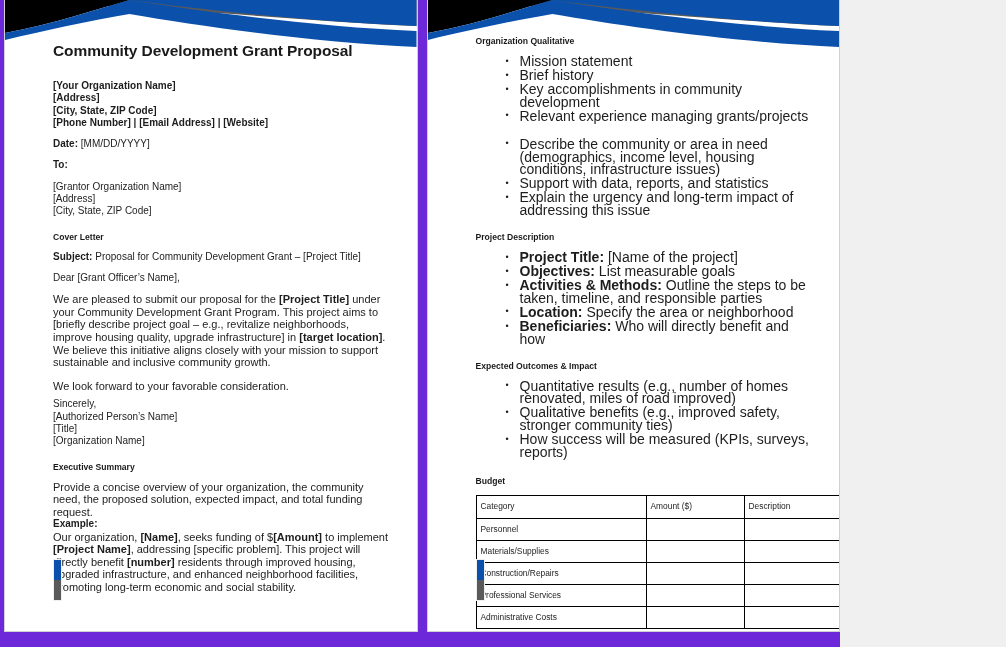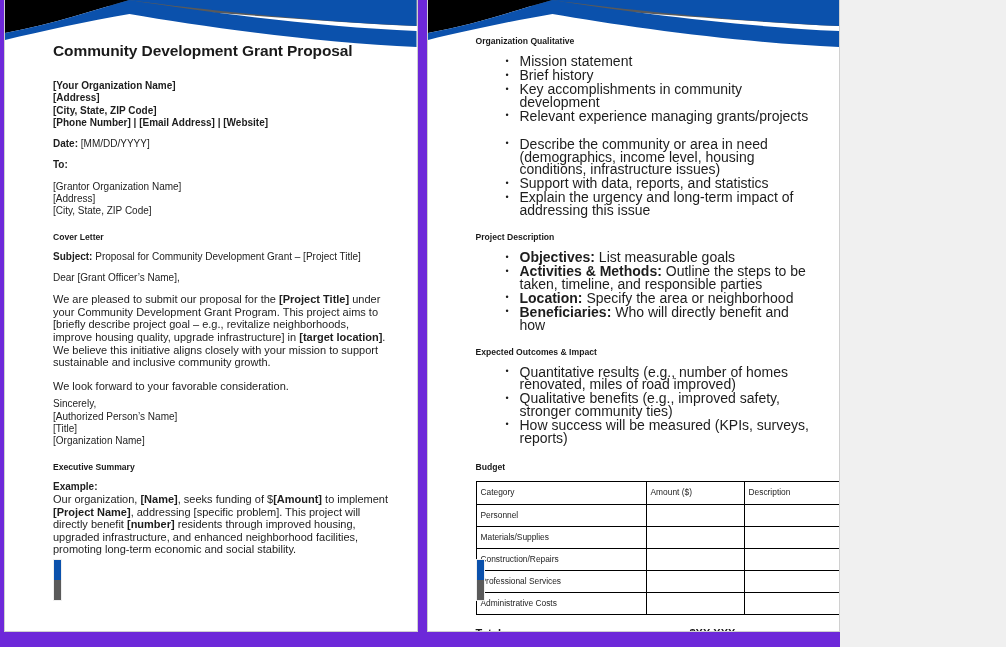--- a/index.html
+++ b/index.html
@@ -234,20 +234,21 @@
 
       <div>
         <div class="line">Sincerely,</div>
         <div class="line">[Authorized Person’s Name]</div>
         <div class="line">[Title]</div>
         <div class="line">[Organization Name]</div>
       </div>
 
       <div class="sec-head">Executive Summary</div>
 
+      <p class="para">Provide a concise overview of your organization, the community need, the proposed solution, expected impact, and total funding request.</p>
 
       <div class="line b">Example:</div>
 
       <p class="para"><span>Our organization, </span><b>[Name]</b><span>, seeks funding of $</span><b>[Amount]</b><span> to implement </span><b>[Project Name]</b><span>, addressing [specific problem]. This project will directly benefit </span><b>[number]</b><span> residents through improved housing, upgraded infrastructure, and enhanced neighborhood facilities, promoting long-term economic and social stability.</span></p>
 
     </div>
 
     <div class="footer-mark">
       <div class="fm-top"></div>
       <div class="fm-bot"></div>
@@ -281,20 +282,21 @@
       <ul class="bullets">
         <li>Describe the community or area in need (demographics, income level, housing conditions, infrastructure issues)</li>
         <li>Support with data, reports, and statistics</li>
         <li>Explain the urgency and long-term impact of addressing this issue</li>
       </ul>
 
       <div class="sp14"></div>
 
       <div class="sec-head">Project Description</div>
       <ul class="bullets">
+        <li><b>Project Title:</b><span> [Name of the project]</span></li>
         <li><b>Objectives:</b><span> List measurable goals</span></li>
         <li><b>Activities &amp; Methods:</b><span> Outline the steps to be taken, timeline, and responsible parties</span></li>
         <li><b>Location:</b><span> Specify the area or neighborhood</span></li>
         <li><b>Beneficiaries:</b><span> Who will directly benefit and how</span></li>
       </ul>
 
       <div class="sp14"></div>
 
       <div class="sec-head">Expected Outcomes &amp; Impact</div>
       <ul class="bullets">

